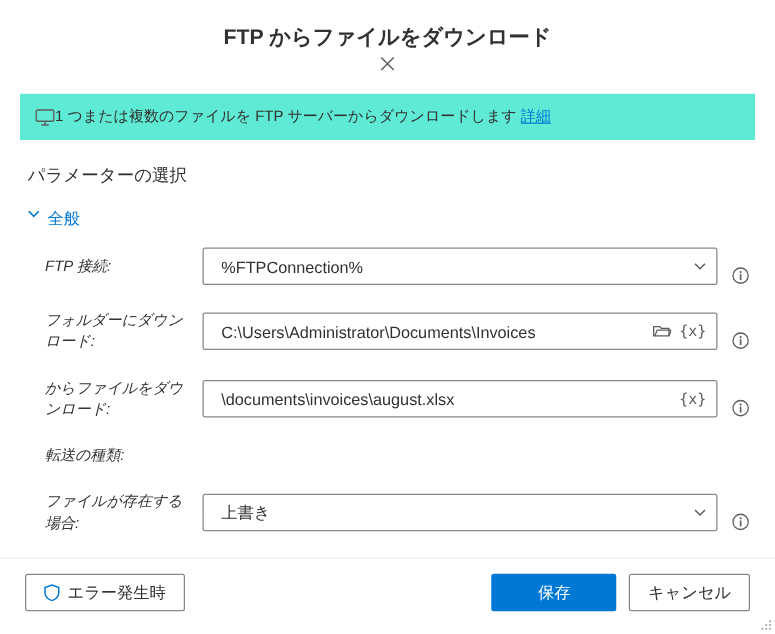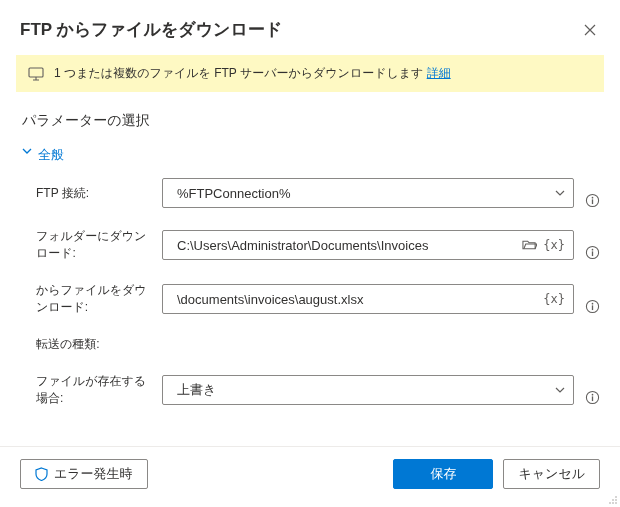--- a/index.html
+++ b/index.html
@@ -11,38 +11,39 @@
     width: 620px;
     height: 507px;
     position: relative;
     overflow: hidden;
   }
   .header {
     display: flex;
     align-items: center;
     justify-content: space-between;
     padding: 18px 20px 14px 20px;
+    flex-direction: column;
   }
   .header-title {
     font-size: 17px;
     font-weight: 600;
   }
   .close-btn {
     width: 20px; height: 20px;
     display: flex; align-items: center; justify-content: center;
     cursor: pointer;
     color: #605e5c;
   }
   .info-bar {
-    background: #fef9c3;
+    background: #5eead4;
     margin: 0 16px;
     padding: 10px 12px;
     display: flex;
     align-items: center;
-    gap: 10px;
+    gap: 0;
     font-size: 12px;
     color: #323130;
   }
   .info-bar a {
     color: #0078d4;
     text-decoration: underline;
     cursor: pointer;
   }
   .section-title {
     padding: 20px 20px 14px 22px;
@@ -69,20 +70,21 @@
     display: flex;
     align-items: center;
     margin-bottom: 20px;
     gap: 8px;
   }
   .label {
     width: 118px;
     font-size: 12px;
     color: #323130;
     flex-shrink: 0;
+    font-style: italic;
   }
   .field-wrap {
     flex: 1;
     display: flex;
     align-items: flex-end;
     gap: 10px;
   }
   .control {
     flex: 1;
     border: 1px solid #8a8886;

